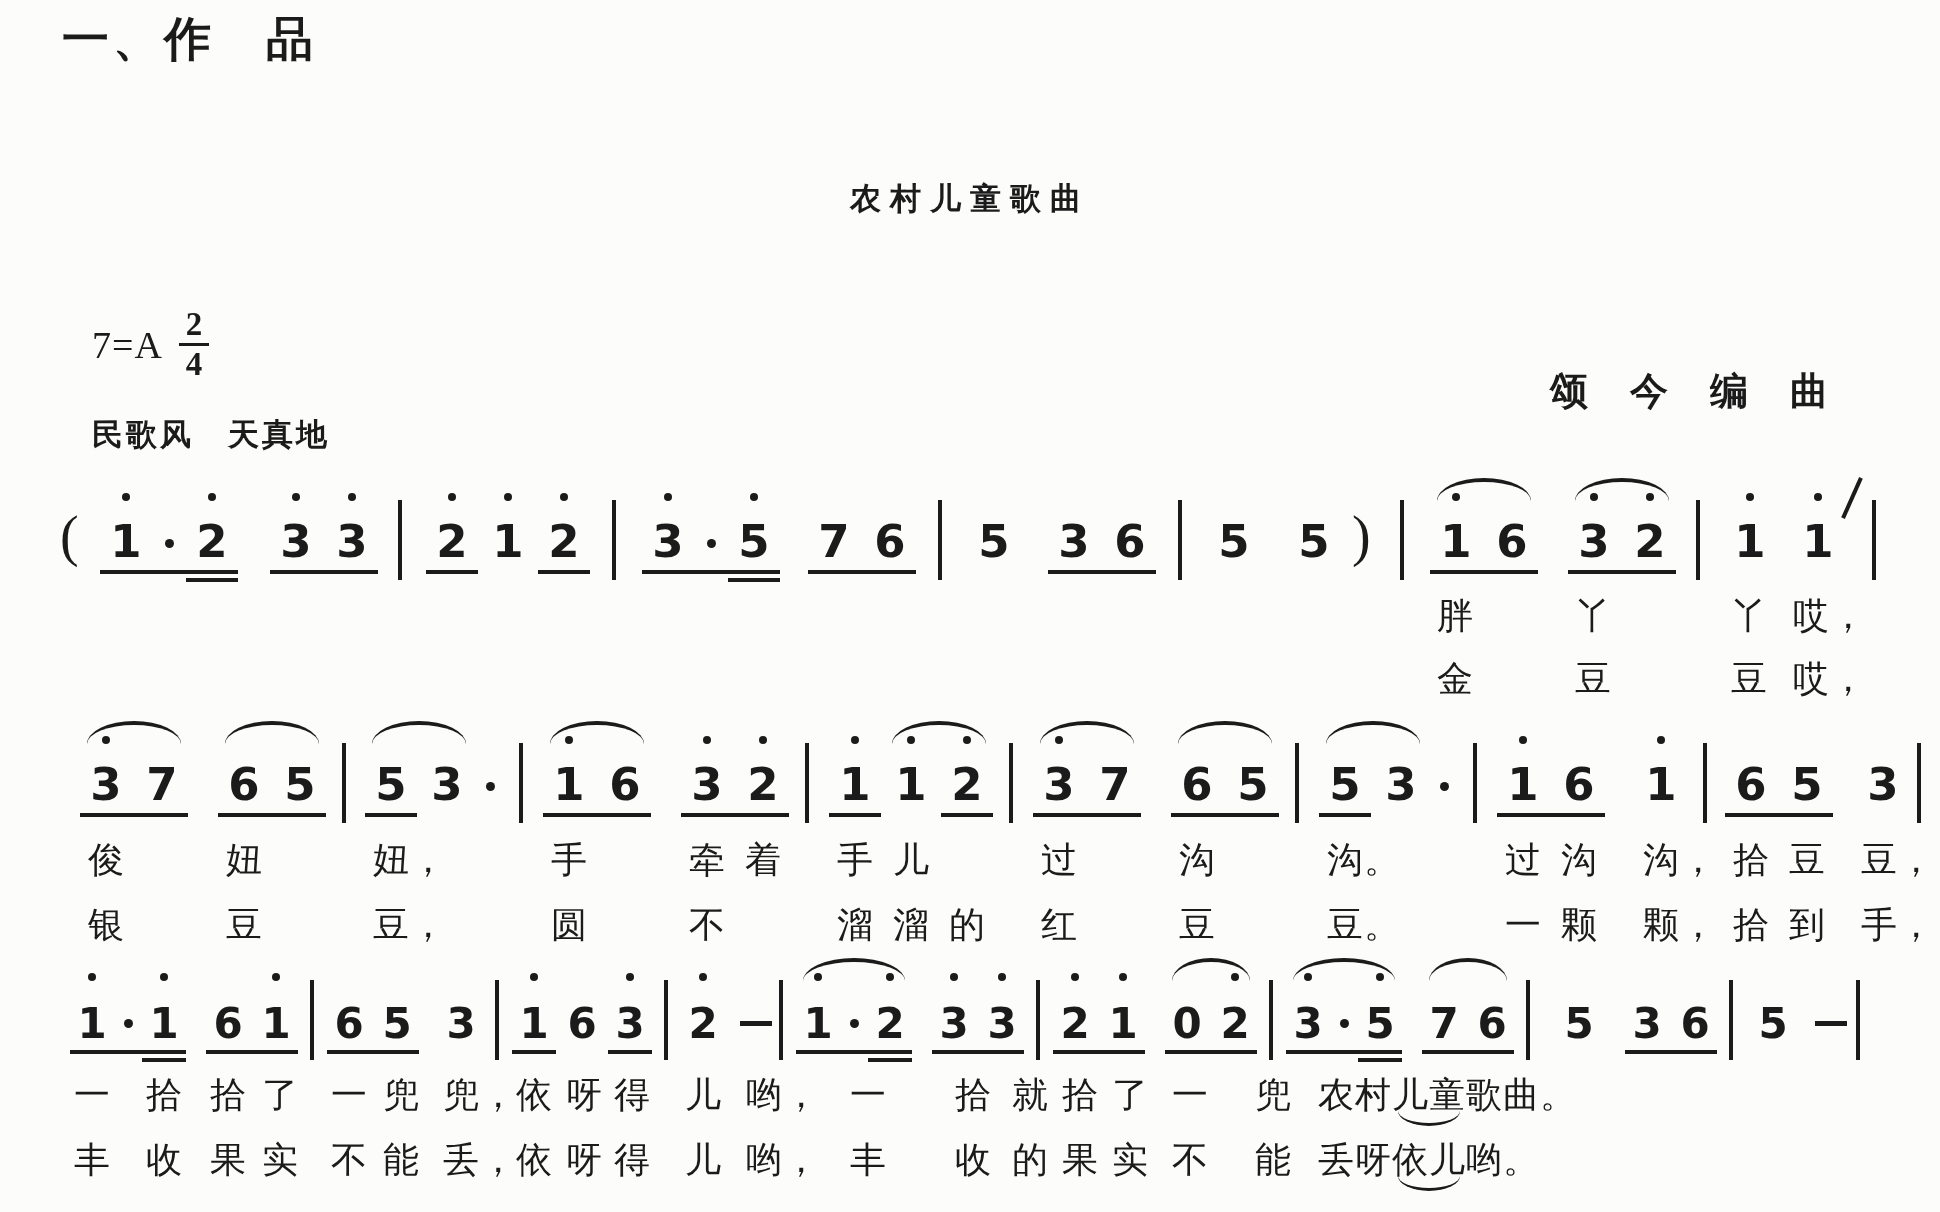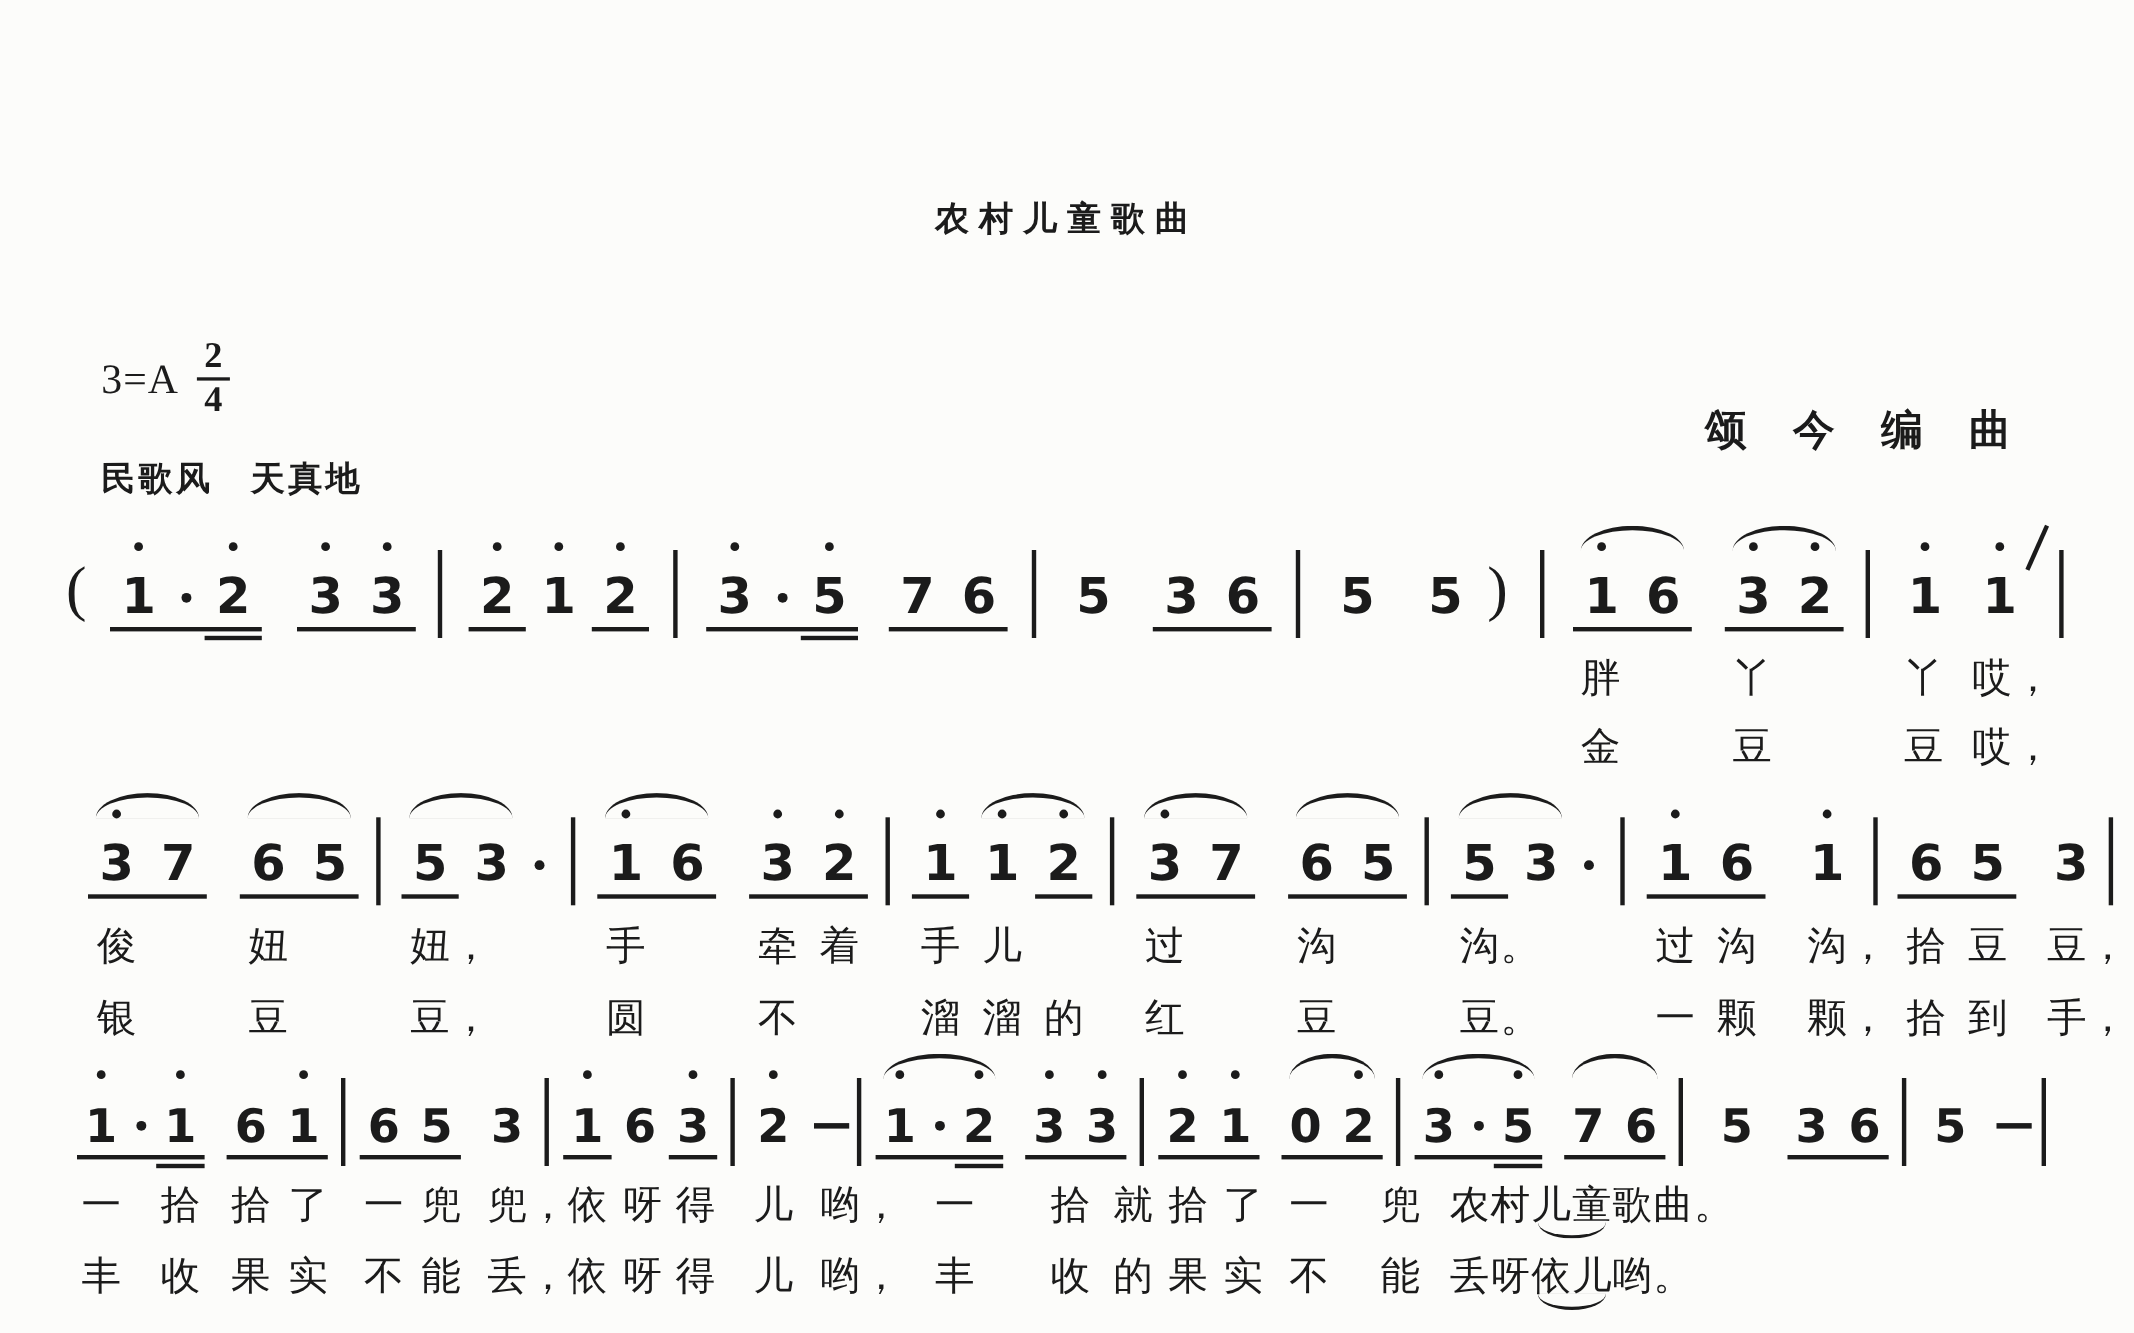--- a/index.html
+++ b/index.html
@@ -38,24 +38,25 @@
   .breathline{display:block;width:4px;height:44px;background:#1b1b1b;transform:rotate(24deg);margin-left:8px;}
   
   .lyricrow{position:absolute;left:0;width:1940px;height:52px;}
   .lyr{position:absolute;top:0;font-size:36px;font-weight:500;white-space:nowrap;letter-spacing:1px;}
   .uarc{position:absolute;top:40px;height:12px;border-bottom:3px solid #1b1b1b;border-radius:0 0 50% 50%/0 0 100% 100%;}
 </style>
 </head>
 <body>
 
 <div class="page">
+  <div class="section-heading">一、作　品</div>
   <div class="song-subtitle">农村儿童歌曲</div>
 
   <div class="keyblock">
-    <span class="keysig">3=A</span>
+    <span class="keysig">7=A</span>
     <span class="frac">
       <span class="num">2</span>
       <span class="fline"></span>
       <span class="den">4</span>
     </span>
   </div>
 
   <div class="tempo-marking">民歌风　天真地</div>
   <div class="credit2">颂今编曲</div>
 

